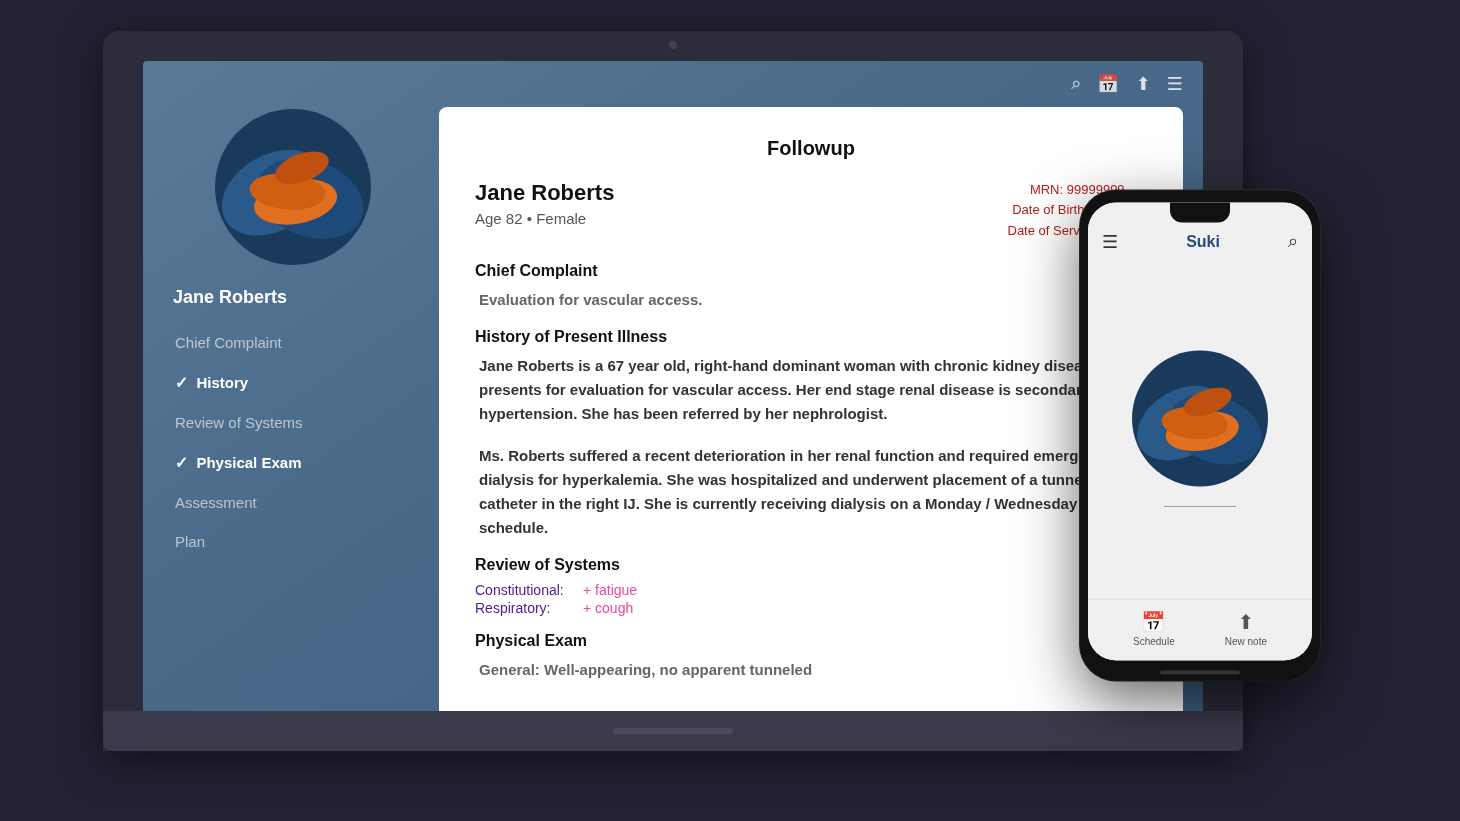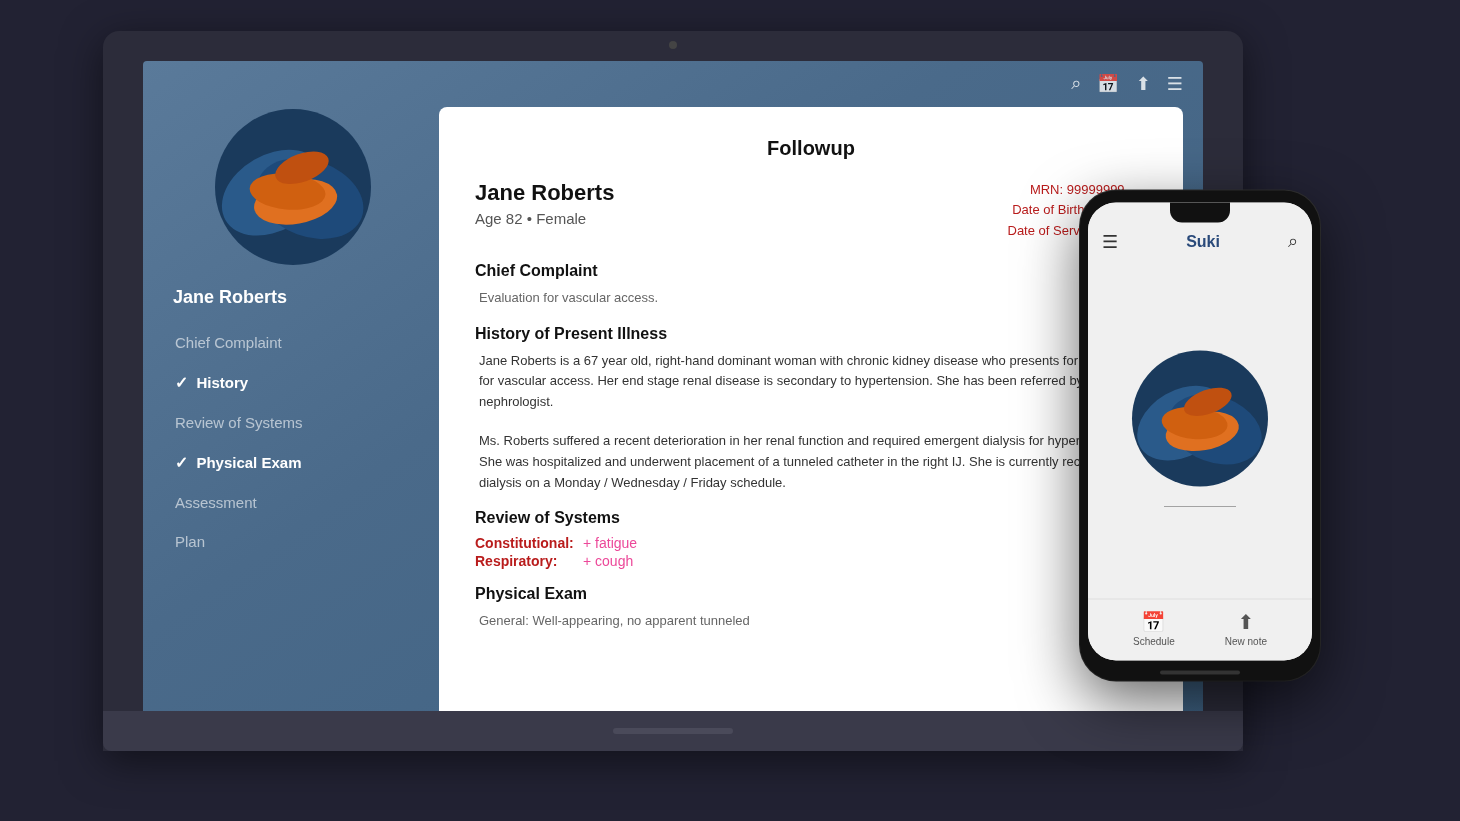--- a/index.html
+++ b/index.html
@@ -225,24 +225,25 @@
 
     .section-heading {
       font-size: 16px;
       font-weight: 700;
       color: #111;
       margin-bottom: 8px;
       margin-top: 16px;
     }
 
     .section-text {
-      font-size: 13px;
+      font-size: 15px;
       color: #333;
       line-height: 1.6;
       padding-left: 4px;
+      font-weight: bold;
     }
 
     .section-text.muted {
       color: #666;
     }
 
     .show-more {
       color: #5a8ab8;
       font-size: 14px;
       cursor: pointer;
@@ -252,23 +253,22 @@
 
     .ros-line {
       display: flex;
       gap: 8px;
       font-size: 14px;
       color: #555;
       margin-bottom: 2px;
     }
 
     .ros-label {
-      color: #b91c1c;
+      color: #4c1d95;
       min-width: 100px;
-      font-weight: bold;
     }
 
     .ros-value {
       color: #ec4899;
     }
 
     
     .phone {
       position: absolute;
       right: 140px;

